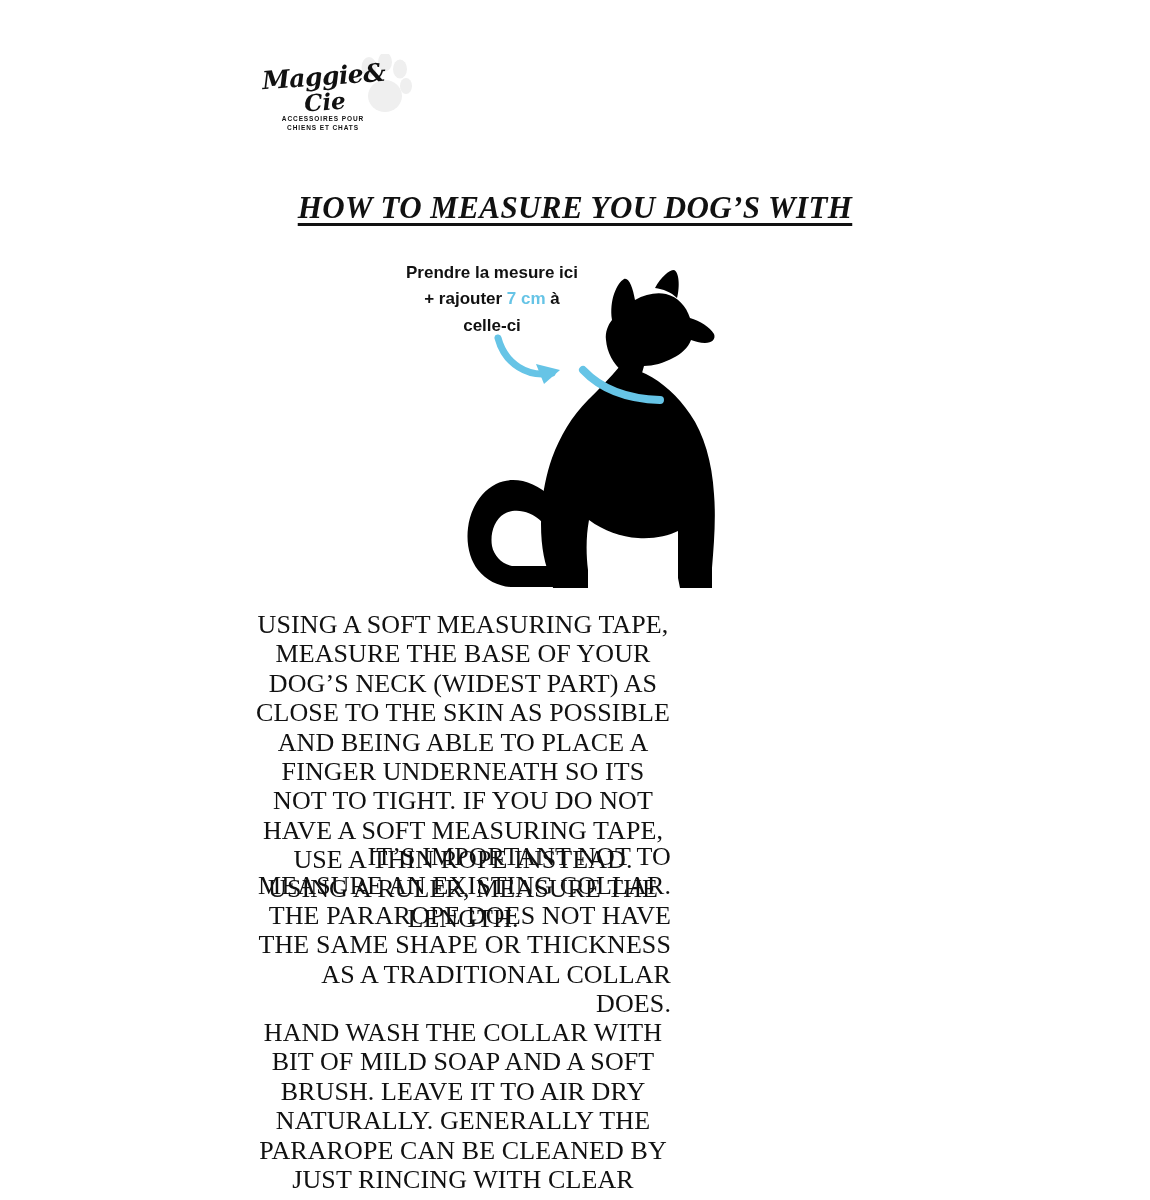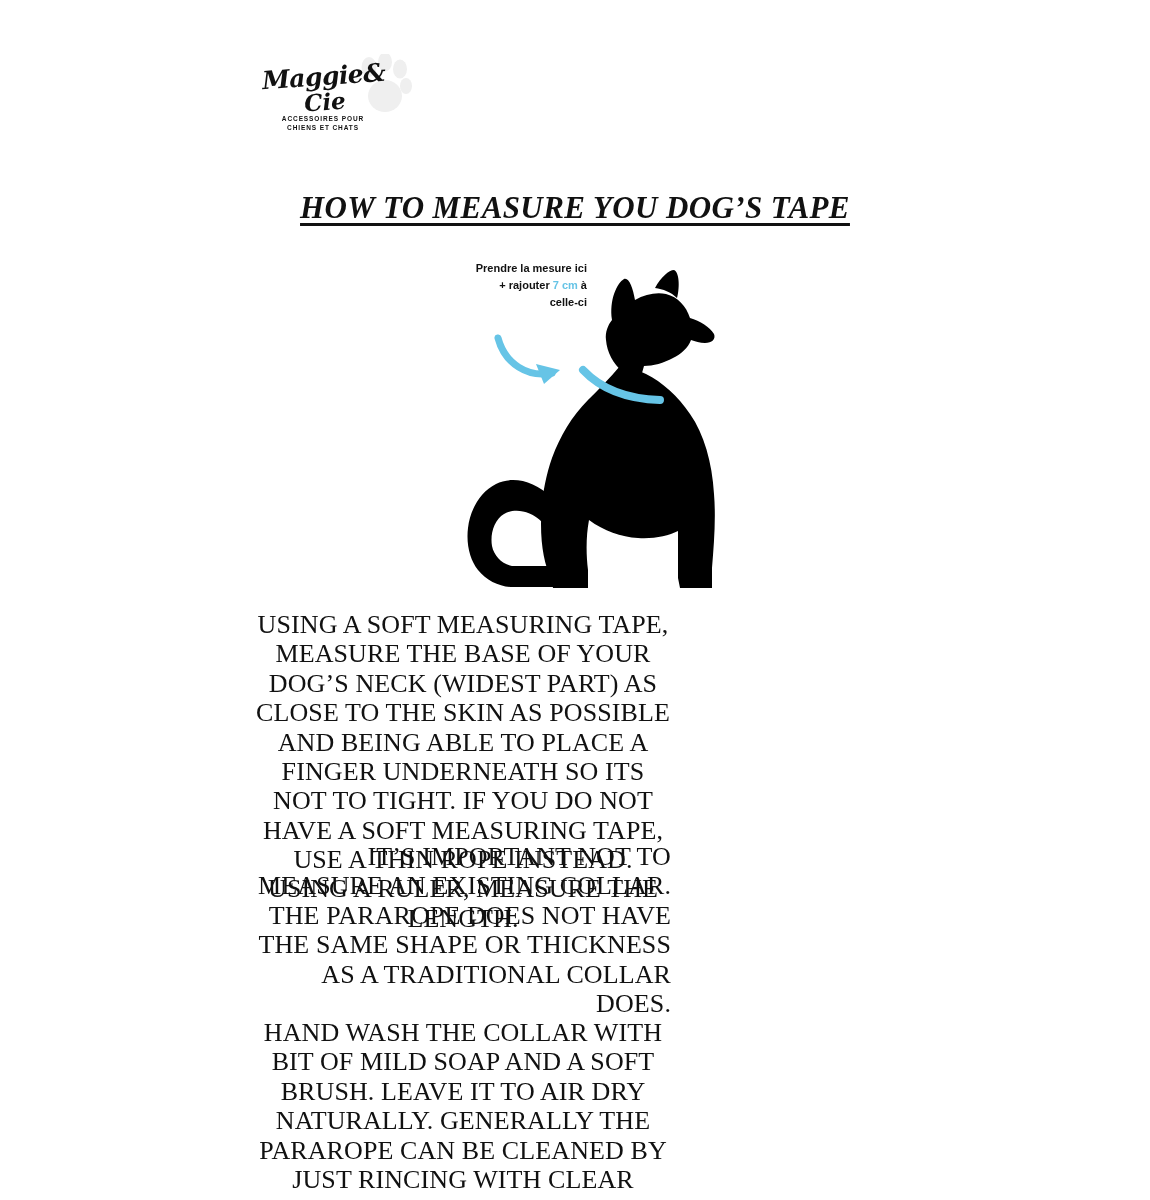--- a/index.html
+++ b/index.html
@@ -97,24 +97,24 @@
     top: 248px;
     left: 0;
     width: 1150px;
     height: 345px;
   }
   .annotation {
     position: absolute;
     left: 397px;
     top: 12px;
     width: 190px;
-    text-align: right;
+    text-align: center;
     font-family: "Liberation Sans", sans-serif;
     font-weight: bold;
-    font-size: 11px;
+    font-size: 17px;
     line-height: 1.55;
     color: #111;
   }
   .annotation .hl {
     color: #66c4e6;
     font-weight: bold;
   }
 
   
   .body-block {
@@ -159,21 +159,21 @@
       <ellipse cx="29" cy="42" rx="17" ry="16" fill="#efefef"></ellipse>
     </svg>
     <div class="logo-script">Maggie&amp;</div>
     <div class="logo-script2">Cie</div>
     <div class="logo-sub">
       <div>ACCESSOIRES POUR</div>
       <div>CHIENS ET CHATS</div>
     </div>
   </div>
 
-  <div class="main-title">HOW TO MEASURE YOU DOG’S TAPE</div>
+  <div class="main-title">HOW TO MEASURE YOU DOG’S WITH</div>
 
   <div class="illustration">
 
     <div class="annotation">
       <span>Prendre la mesure ici</span><br>
       <span>+ rajouter </span><span class="hl">7 cm</span><span> à</span><br>
       <span>celle-ci</span>
     </div>
 
     <svg style="position:absolute; left:0; top:0;" width="1150" height="345" viewBox="0 0 1150 345">

